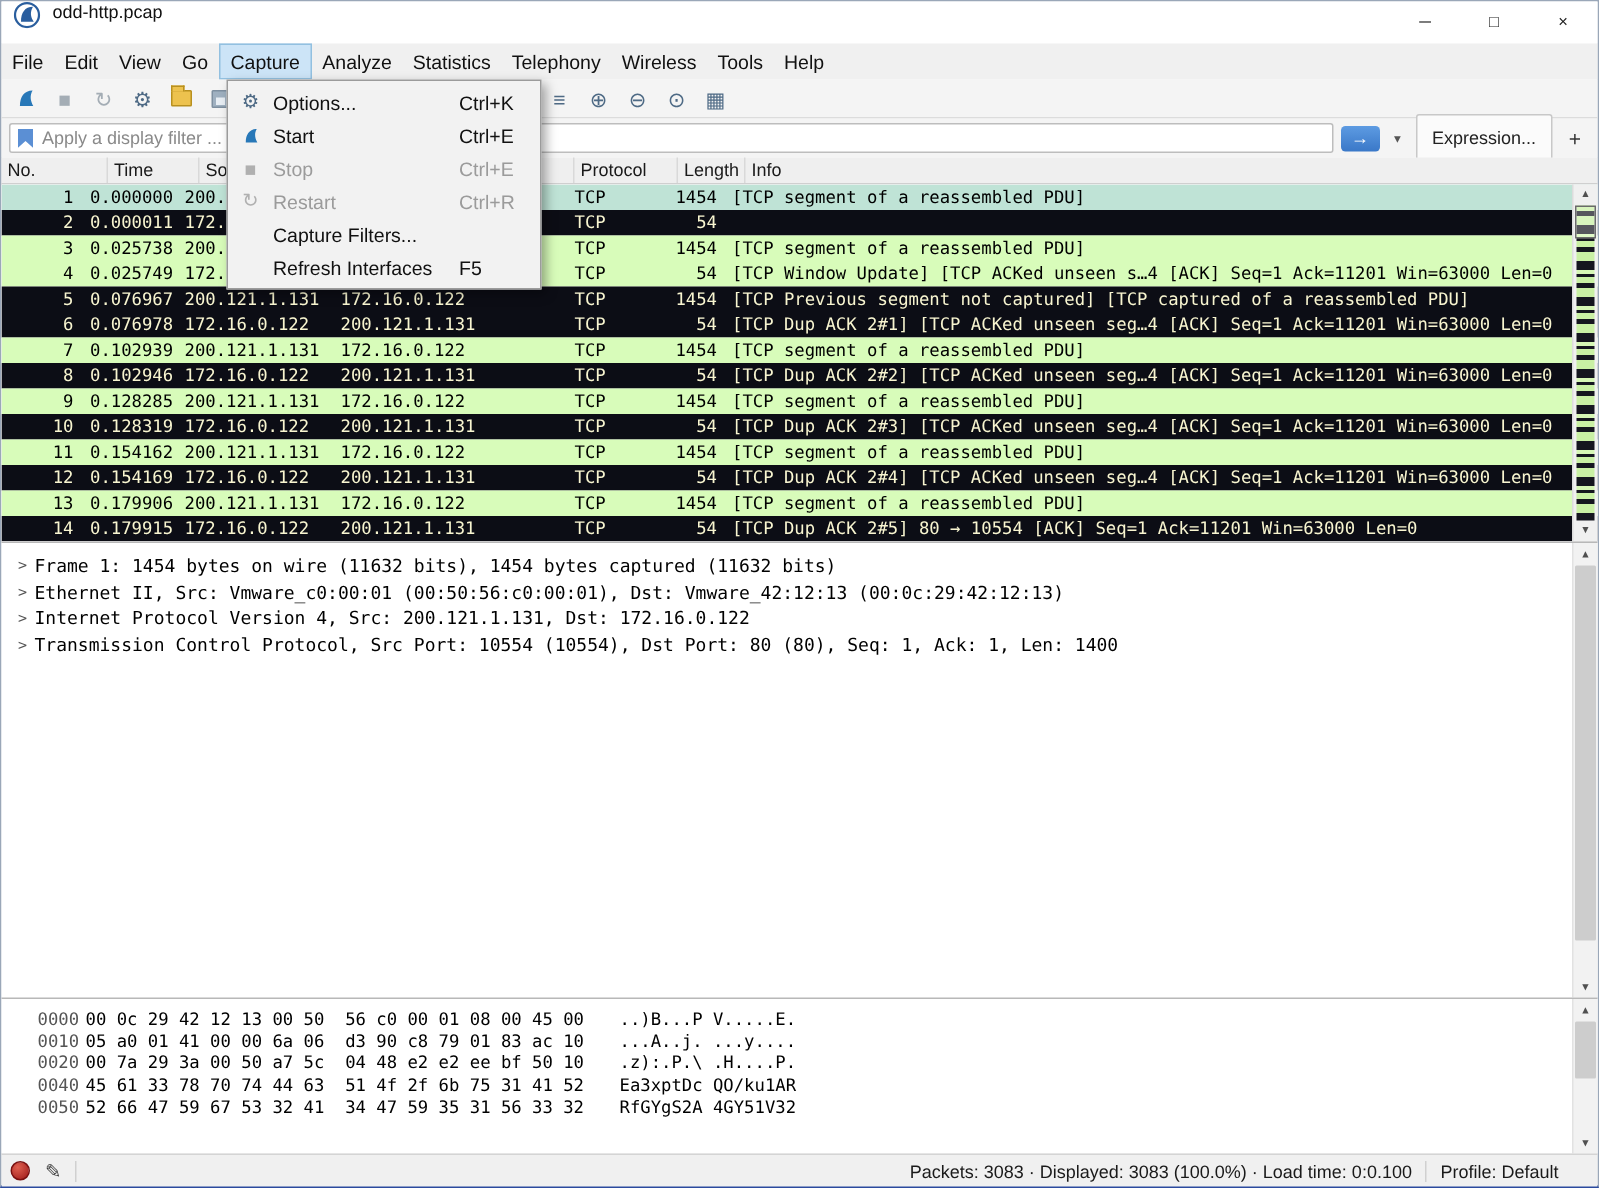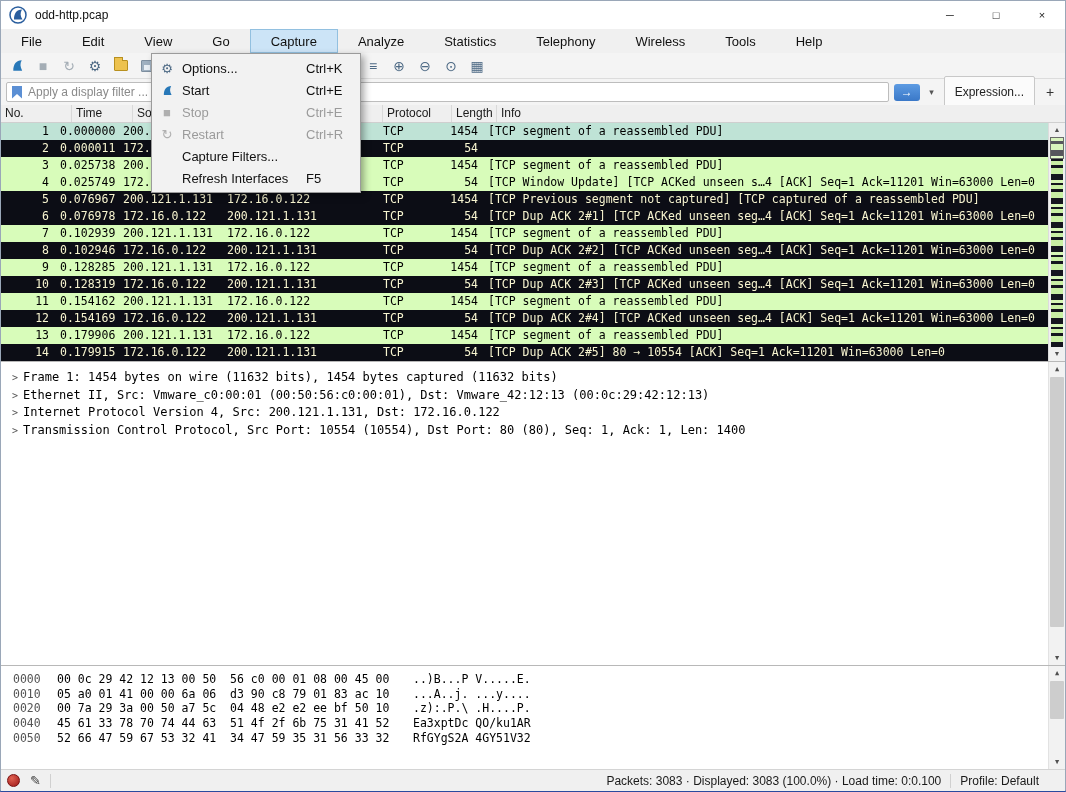--- a/index.html
+++ b/index.html
@@ -1,29 +1,29 @@
 <!DOCTYPE html>
 <html><head>
 <meta charset="utf-8">
 <style>
   *{box-sizing:border-box;margin:0;padding:0}
   html,body{width:1066px;height:792px;overflow:hidden}
   body{font-family:"Liberation Sans","DejaVu Sans",sans-serif;background:#fff;position:relative}
   .window{position:absolute;inset:0;border:1px solid #9aa7b8;border-bottom:2px solid #2b4a9e;background:#fff}
 
   
-  .titlebar{position:absolute;left:0;top:0;right:0;height:28px;background:#fff;display:flex;align-items:center}
+  .titlebar{position:absolute;left:0;top:0;right:0;height:28px;background:#fff;display:flex;}
   .app-icon{width:18px;height:18px;margin-left:8px}
   .title-text{font-size:12px;color:#111;margin-left:8px}
   .win-controls{margin-left:auto;display:flex;height:28px}
   .win-btn{width:46px;height:28px;display:flex;align-items:center;justify-content:center;font-size:11px;color:#222;cursor:default}
 
   
   .menubar{position:absolute;left:0;top:28px;right:0;height:24px;background:#f0f0f0;display:flex;align-items:stretch;font-size:13px;color:#111}
-  .menu-item{padding:0 20px;display:flex;align-items:center}
+  .menu-item{padding:0 7px;display:flex;align-items:center}
   .menu-item.active{background:#cce4f7;border:1px solid #92c0e0}
 
   
   .toolbar{position:absolute;left:0;top:52px;right:0;height:26px;background:#f4f4f4;border-bottom:1px solid #dcdcdc;display:flex;align-items:center;padding-left:4px}
   .tbtn{width:24px;height:22px;margin-right:2px;display:flex;align-items:center;justify-content:center}
   .tbtn .g{font-size:14px;color:#4e6a85;line-height:1}
   .tbtn.dis .g{color:#a4adb5}
   .right-start{margin-left:200px}
   .folder-icon{width:14px;height:11px;background:#edc24e;border:1px solid #b8901f;border-radius:1px;position:relative}
   .folder-icon::before{content:"";position:absolute;top:-4px;left:-1px;width:7px;height:3px;background:#edc24e;border:1px solid #b8901f;border-bottom:none}
@@ -68,21 +68,21 @@
   
   .details{position:absolute;left:0;top:360px;right:0;height:304px;background:#fff;border-top:1px solid #b8b8b8;font-family:"DejaVu Sans Mono","Liberation Mono",monospace;font-size:12px;color:#000;padding-top:7px}
   .drow{height:17.5px;line-height:17.5px;padding-left:6px;white-space:pre;display:flex}
   .dexp{width:16px;color:#555;font-size:10px;text-align:center}
   .v-scroll{position:absolute;right:0;top:0;bottom:0;width:17px;background:#f2f2f2;border-left:1px solid #e2e2e2}
   .v-thumb{position:absolute;left:1px;right:1px;background:#cdcdcd;border-radius:1px}
 
   
   .hexpane{position:absolute;left:0;top:664px;right:0;height:104px;background:#fff;border-top:1px solid #b8b8b8;font-family:"DejaVu Sans Mono","Liberation Mono",monospace;font-size:11.5px;padding-top:6px}
   .hrow{height:14.7px;line-height:14.7px;display:flex;white-space:pre}
-  .h-off{width:56px;padding-left:12px;color:#555}
+  .h-off{width:56px;padding-left:24px;color:#555}
   .h-hex{width:356px;color:#000}
   .h-ascii{color:#000}
 
   
   .statusbar{position:absolute;left:0;top:768px;right:0;height:22px;background:#f0f0f0;border-top:1px solid #d4d4d4;display:flex;align-items:center;font-size:12px;color:#1a1a1a}
   .expert-dot{width:13px;height:13px;border-radius:50%;background:radial-gradient(circle at 35% 30%,#e06050,#9c1818);border:1px solid #7a1010;margin-left:6px}
   .pencil{margin-left:10px;color:#3a3a3a;font-size:13px}
   .vsep2{width:1px;height:14px;background:#d0d0d0;margin:0 9px}
   .sb-spacer{flex:1}
   .sb-text{white-space:pre}

